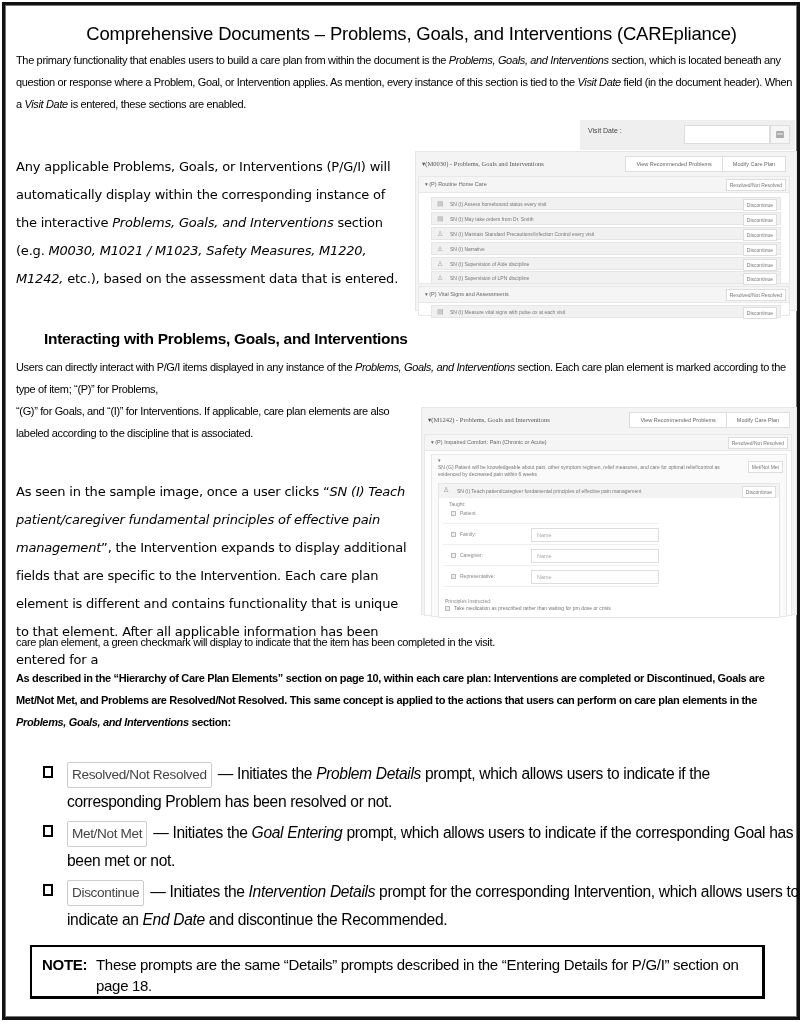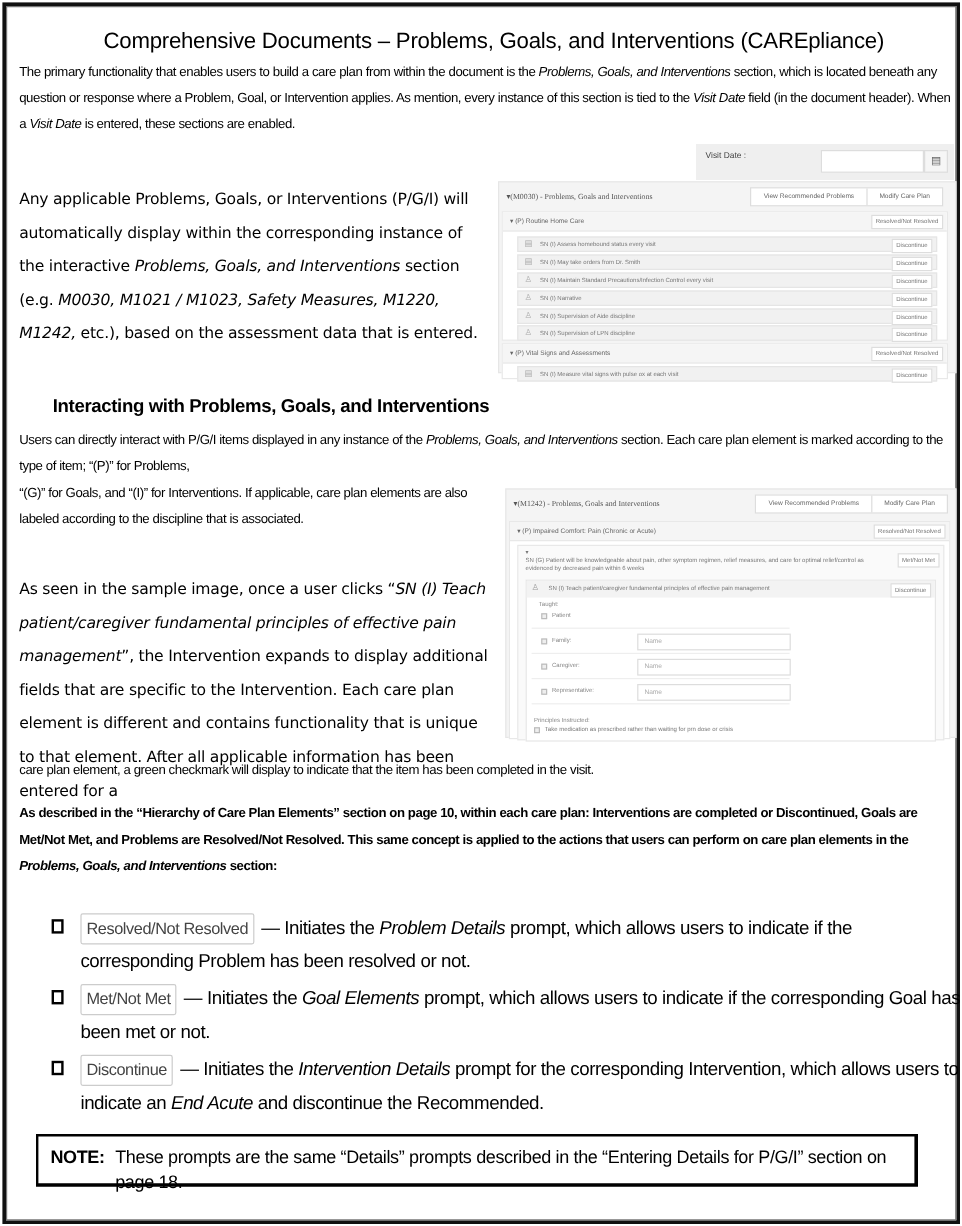--- a/index.html
+++ b/index.html
@@ -36,21 +36,21 @@
   .fld-row .cb { position: absolute; left: 8px; top: 7px; width: 5px; height: 5px; border: 1px solid #bbb; background: #eee; }
   .fld-row .l { position: absolute; left: 17px; top: 6px; font-size: 5px; color: #888; }
   .fld-row .in { position: absolute; left: 88px; top: 3px; width: 128px; height: 14px; border: 1px solid #ddd; background: #fff; font-size: 5.5px; color: #aaa; padding-left: 5px; line-height: 12px; }
 
   
   .act { position: absolute; left: 38px; font-size: 15.6px; line-height: 22px; letter-spacing: -0.35px; }
   .act .sq { position: absolute; left: 0; top: 6px; width: 10px; height: 12px; border: 2px solid #000; }
   .act .body { position: absolute; left: 24px; width: 740px; }
   .ui-btn { display: inline-block; border: 1px solid #ccc; border-radius: 2px; padding: 0 4px; font-size: 13.6px; color: #444; line-height: 24px; margin-right: 6px; vertical-align: middle; background: #fff; }
 
-  .note { position: absolute; left: 25px; top: 940px; width: 735px; height: 44px; border: 2px solid #000; border-right-width: 3px; border-bottom-width: 3px; padding: 6px 10px; font-size: 15px; line-height: 21px; letter-spacing: -0.3px; }
+  .note { position: absolute; left: 25px; top: 940px; width: 735px; height: 54px; border: 2px solid #000; border-right-width: 3px; border-bottom-width: 3px; padding: 6px 10px; font-size: 15px; line-height: 21px; letter-spacing: -0.3px; }
   .note b { position: absolute; left: 10px; top: 7px; }
   .note .txt { position: absolute; left: 64px; top: 7px; width: 665px; }
 </style>
 </head>
 <body>
 
 <div class="page">
 
   <div class="page-title">Comprehensive Documents – Problems, Goals, and Interventions (CAREpliance)</div>
 
@@ -194,27 +194,27 @@
 
   <div class="act" style="top:755px;">
     <span class="sq"></span>
     <div class="body" style="line-height:28px;">
       <span class="ui-btn">Resolved/Not Resolved</span><span>— Initiates the </span><i>Problem Details</i><span> prompt, which allows users to indicate if the corresponding Problem has been resolved or not.</span>
     </div>
   </div>
   <div class="act" style="top:814px;">
     <span class="sq"></span>
     <div class="body" style="line-height:28px;">
-      <span class="ui-btn">Met/Not Met</span><span>— Initiates the </span><i>Goal Elements</i><span> prompt, which allows users to indicate if the corresponding Goal has been met or not.</span>
+      <span class="ui-btn">Met/Not Met</span><span>— Initiates the </span><i>Goal Entering</i><span> prompt, which allows users to indicate if the corresponding Goal has been met or not.</span>
     </div>
   </div>
   <div class="act" style="top:873px;">
     <span class="sq"></span>
     <div class="body" style="line-height:28px;">
-      <span class="ui-btn">Discontinue</span><span>— Initiates the </span><i>Intervention Details</i><span> prompt for the corresponding Intervention, which allows users to indicate an </span><i>End Acute</i><span> and discontinue the Recommended.</span>
+      <span class="ui-btn">Discontinue</span><span>— Initiates the </span><i>Intervention Details</i><span> prompt for the corresponding Intervention, which allows users to indicate an </span><i>End Date</i><span> and discontinue the Recommended.</span>
     </div>
   </div>
 
   <div class="note">
     <b>NOTE:</b>
     <span class="txt">These prompts are the same “Details” prompts described in the “Entering Details for P/G/I” section on page 18.</span>
   </div>
 
 </div>
 

